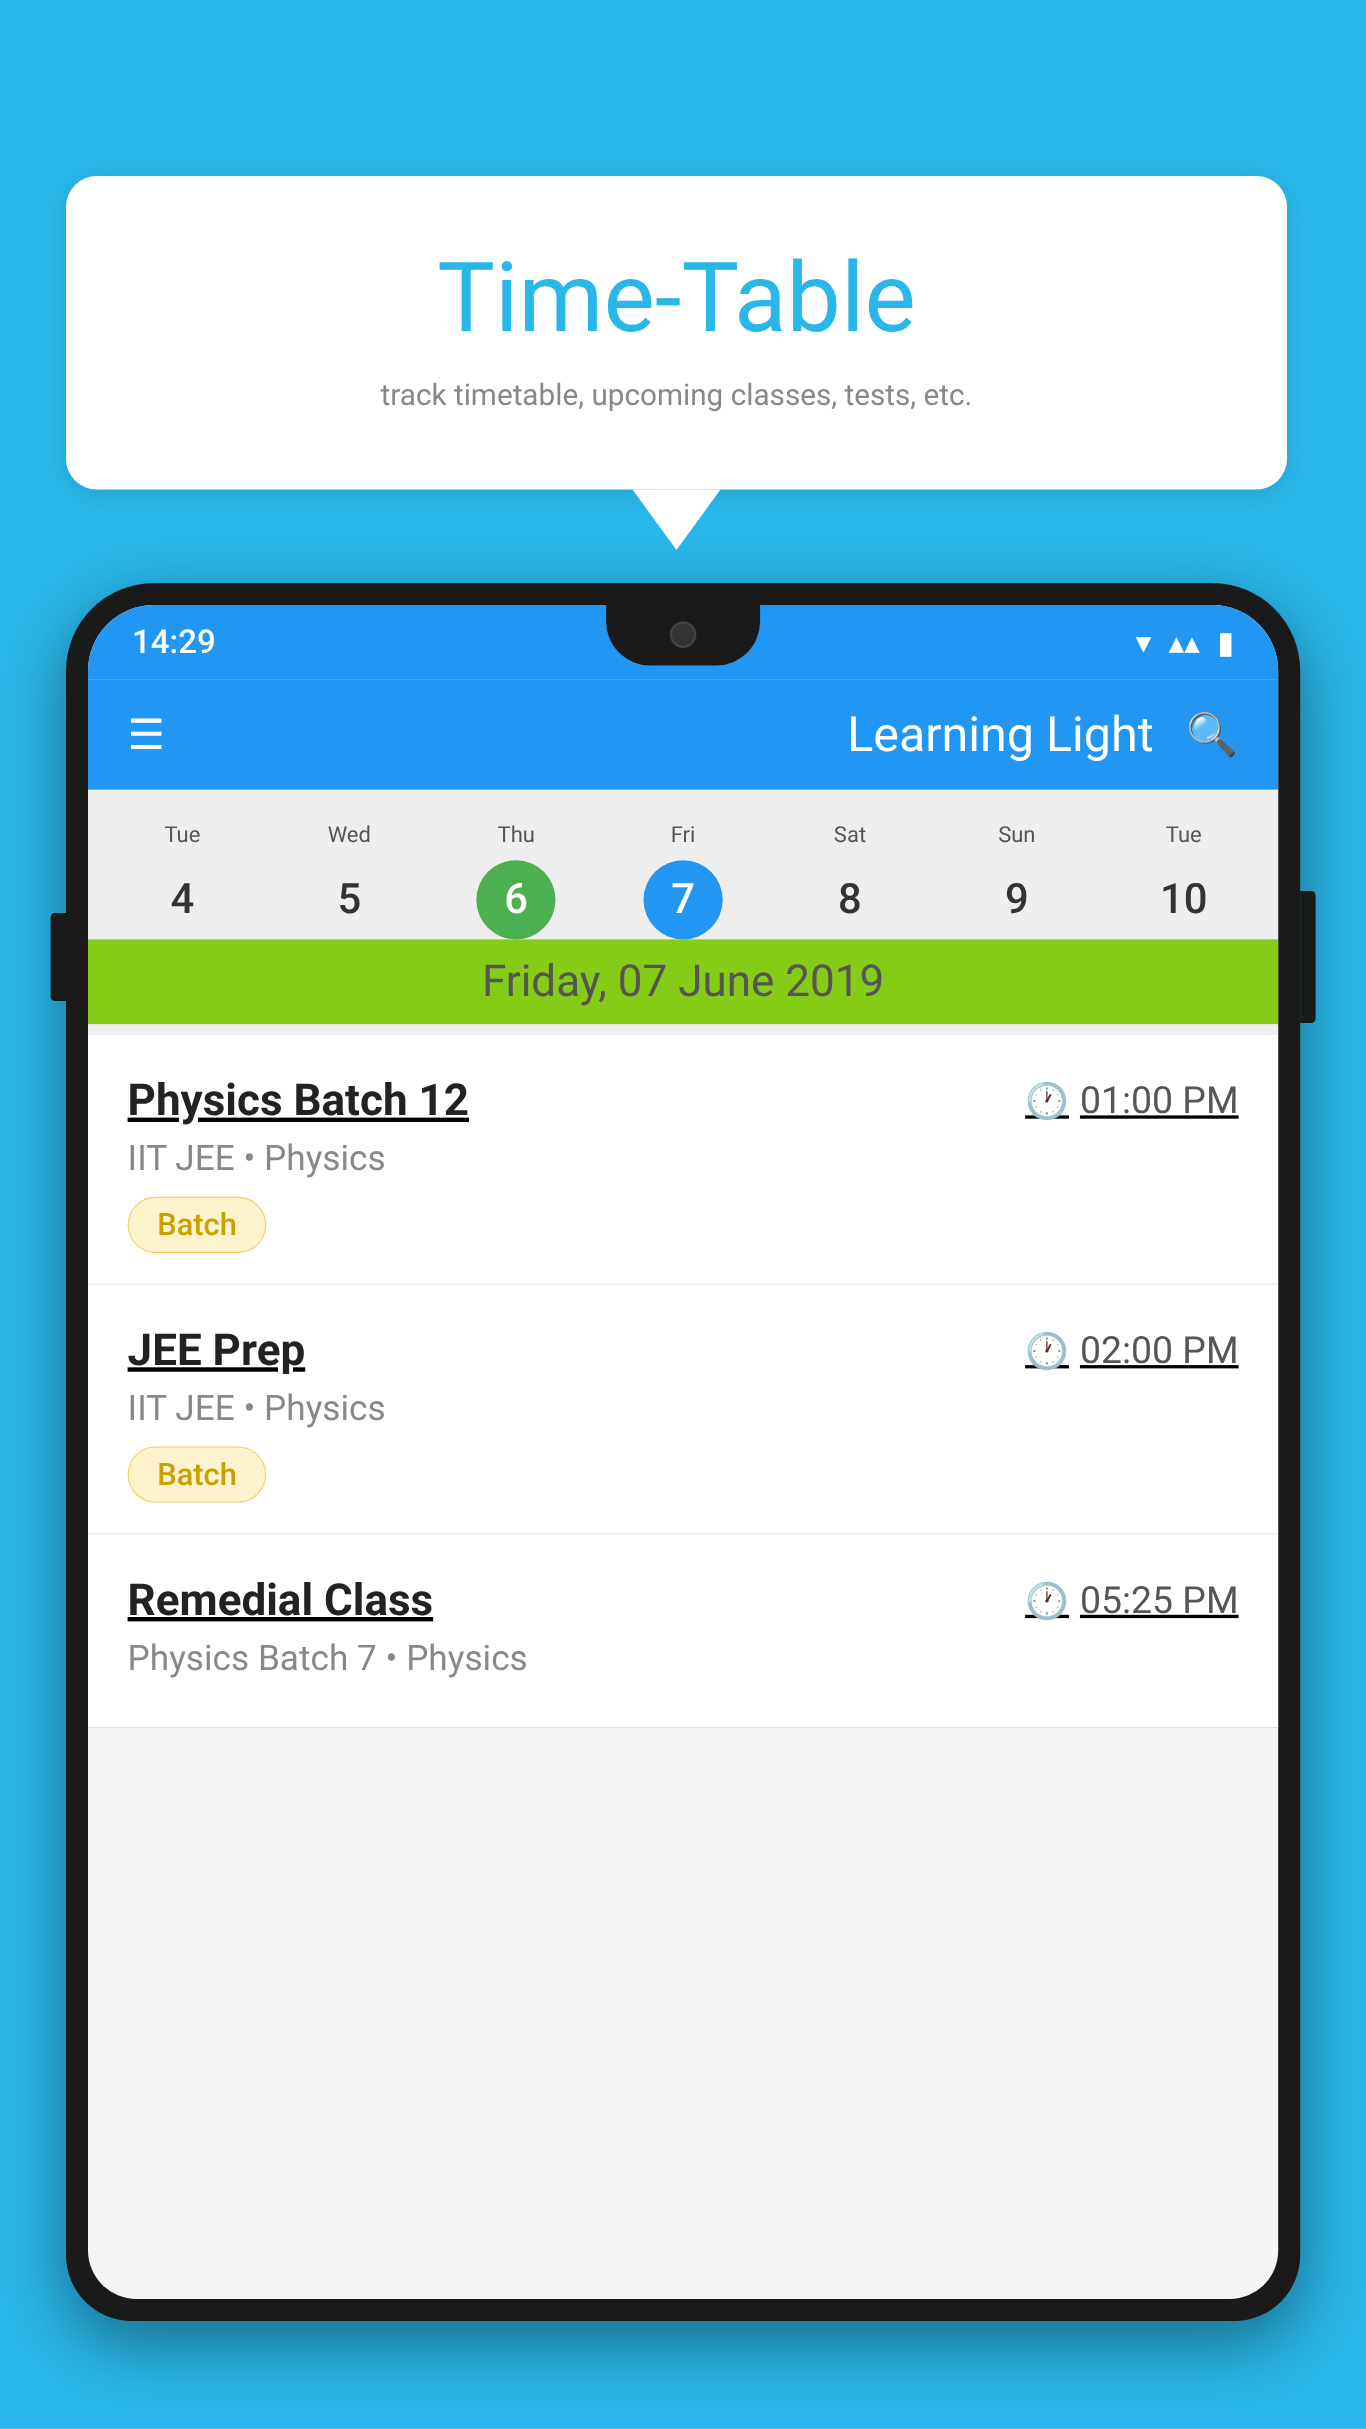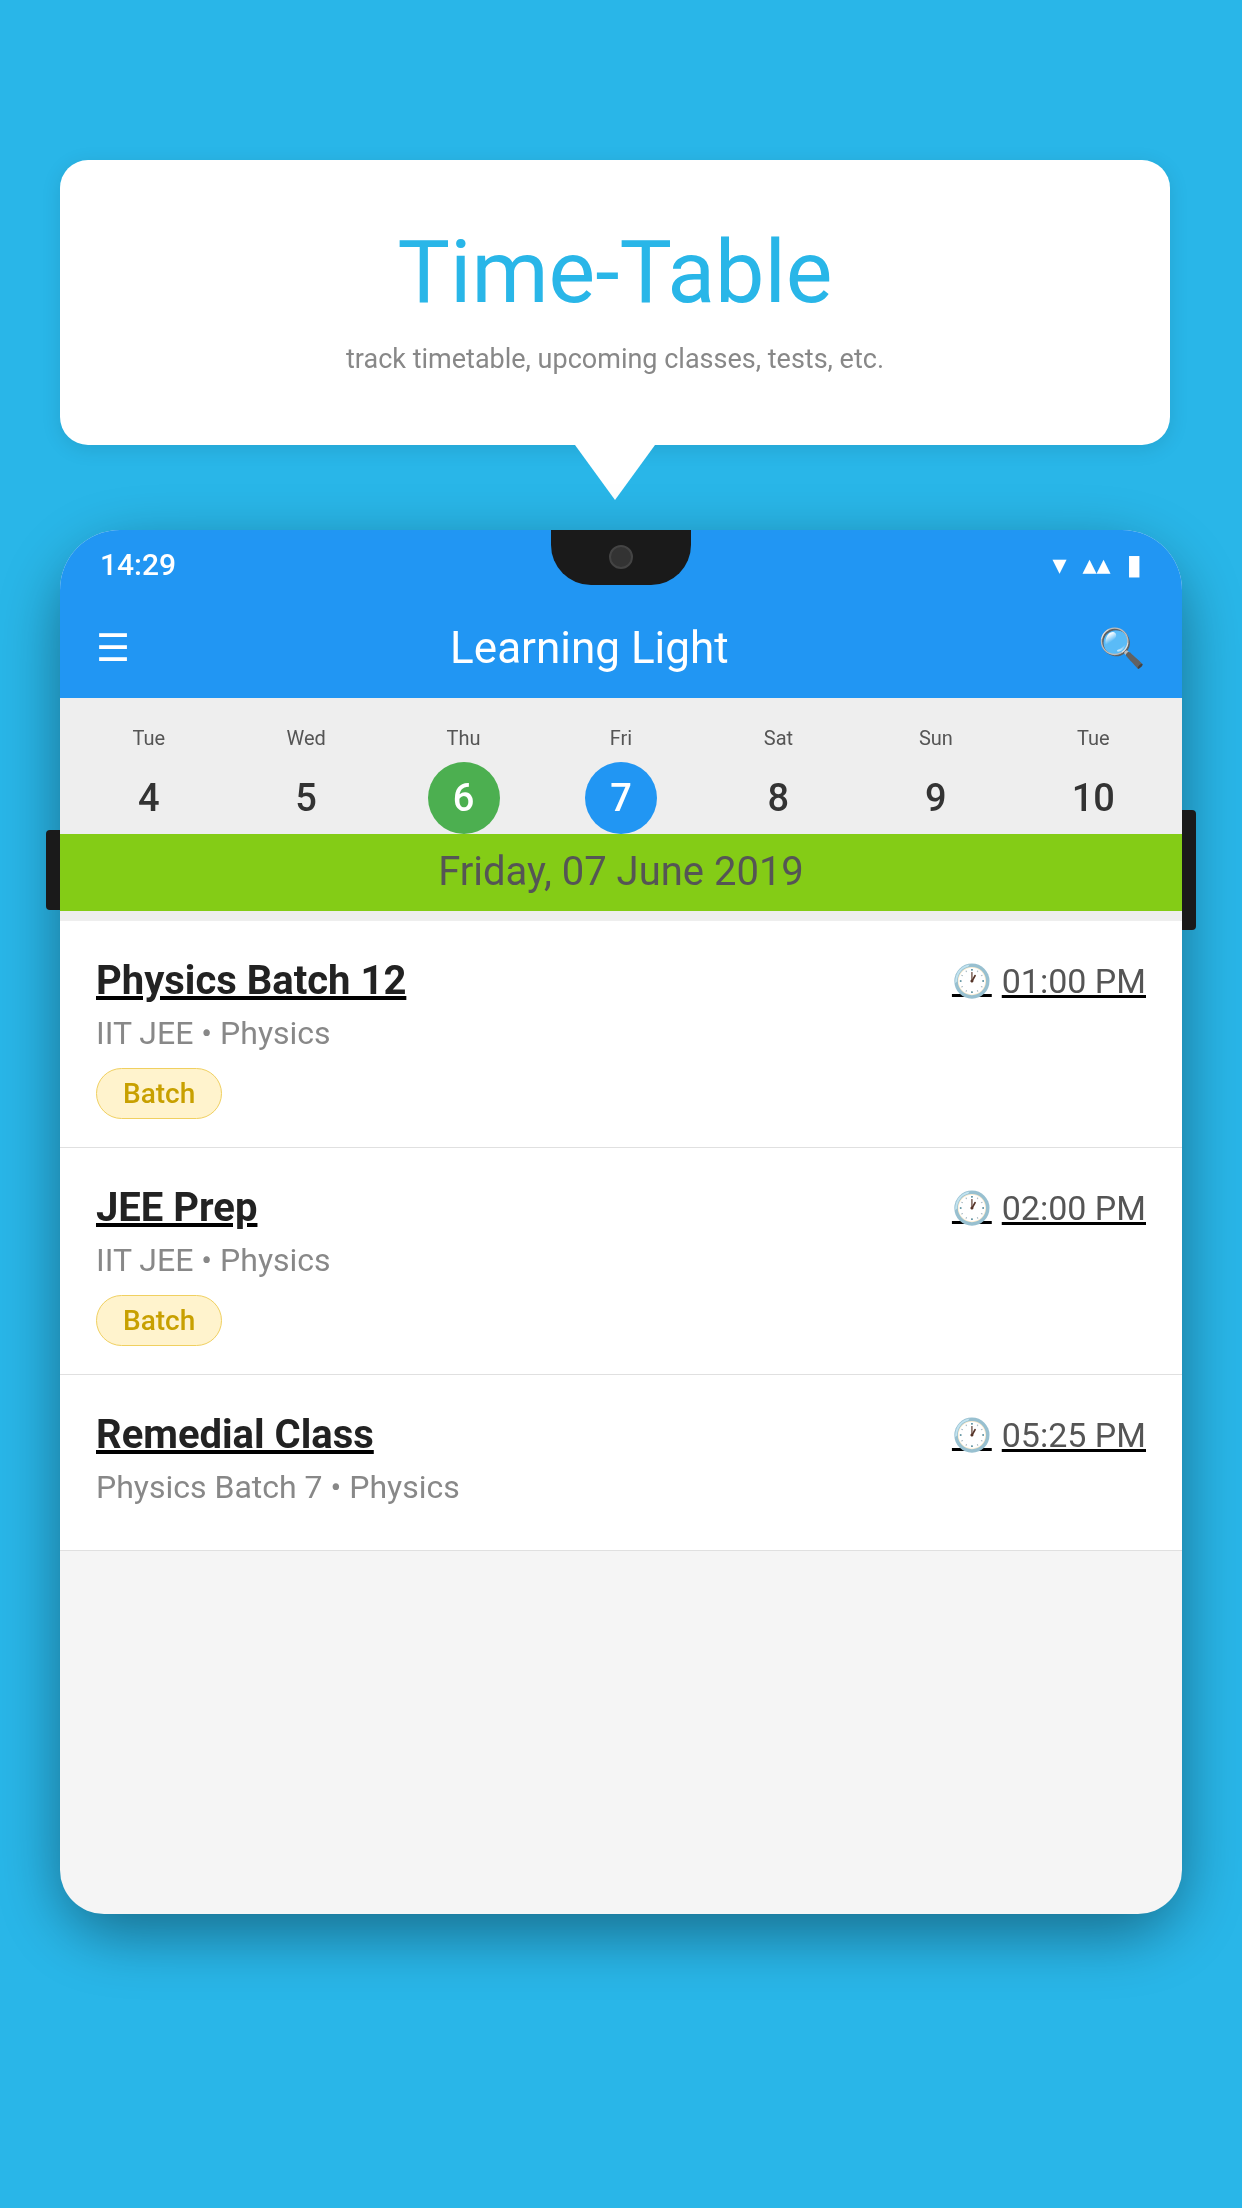--- a/index.html
+++ b/index.html
@@ -61,23 +61,24 @@
       position: absolute;
       top: 530px;
       left: 60px;
       right: 60px;
       bottom: 0;
     }
 
     .phone-outer {
       background: #1a1a1a;
       border-radius: 80px 80px 60px 60px;
+      padding: 20px;
       position: relative;
       width: 100%;
-      height: 1384px;
+      height: 1580px;
       box-shadow: 0 20px 60px rgba(0,0,0,0.4);
     }
 
     
     .phone-outer::before {
       content: '';
       position: absolute;
       left: -14px;
       top: 300px;
       width: 14px;
@@ -171,21 +172,21 @@
       color: white;
       font-size: 38px;
       cursor: pointer;
     }
 
     .app-title {
       color: white;
       font-size: 44px;
       font-weight: 400;
       flex: 1;
-      text-align: center;
+      text-align: right;
       margin-left: -50px;
     }
 
     .search-icon {
       color: white;
       font-size: 38px;
     }
 
     
     .calendar-strip {

